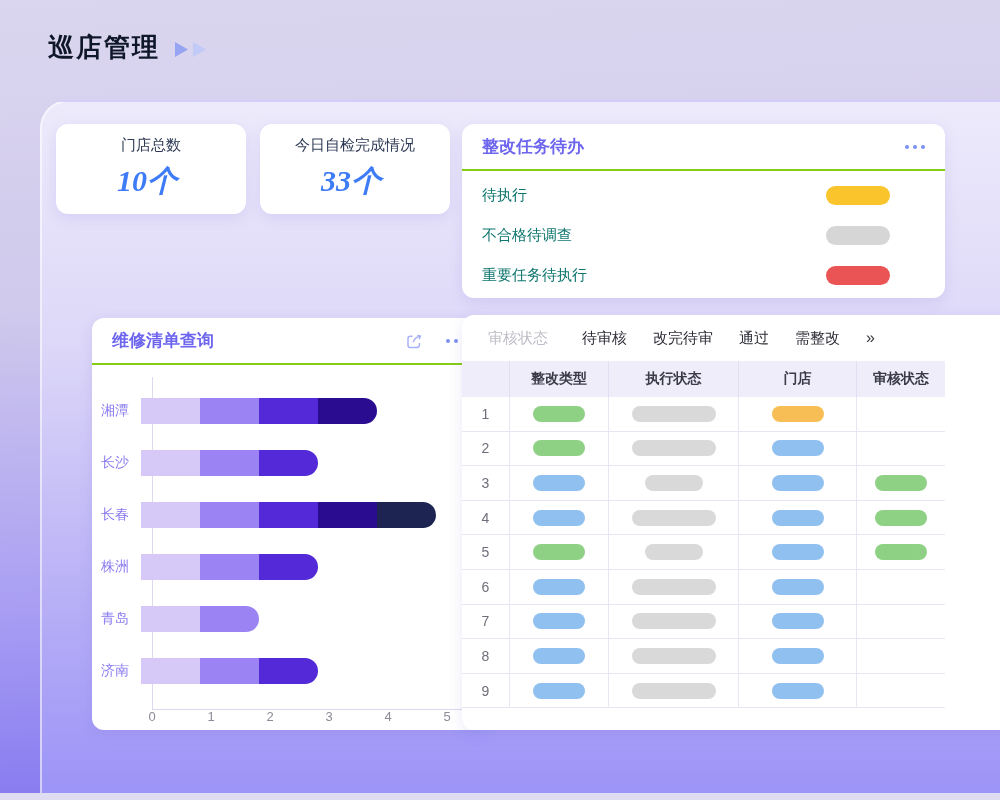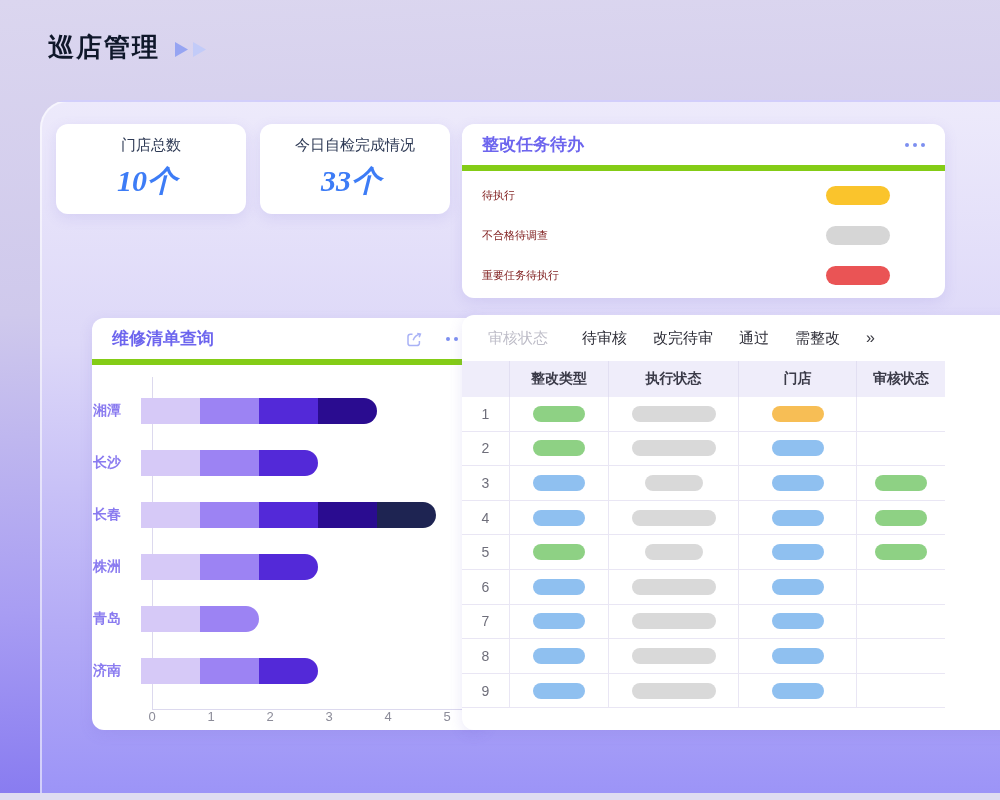--- a/index.html
+++ b/index.html
@@ -28,47 +28,47 @@
 
   .time-card { left:56px; top:228px; width:394px; height:78px; padding:12px 16px 0 16px; }
   .time-label { font-size:15px; color:#46465A; }
   .time-input-wrap { position:relative; margin-top:8px; }
   .time-input { width:362px; height:30px; background:#EDEAF9; border:none; border-radius:6px;
     padding:0 34px 0 12px; font-size:13px; color:#3A3A4C; font-family:inherit; outline:none; }
   .time-input::placeholder { color:#9E9CAE; }
   .calendar-icon { position:absolute; right:8px; top:6px; width:18px; height:18px; cursor:pointer; }
 
   .card-header { height:47px; display:flex; align-items:center; justify-content:space-between;
-    padding:0 20px; border-bottom:6px solid #84cc16; }
+    padding:0 20px; border-bottom:2px solid #84cc16; }
   .card-title { font-size:17px; font-weight:bold; color:#6D65EE; }
   .header-icons { display:flex; align-items:center; gap:22px; }
   .ellipsis { display:flex; gap:4px; cursor:pointer; }
   .ellipsis i { width:4px; height:4px; border-radius:50%; background:#7D8FF0; }
   .share-btn { cursor:pointer; display:flex; }
 
   
   .repair-card { left:56px; top:318px; width:394px; height:412px;margin-left:36px; }
   .chart { position:relative; margin-top:20px; height:330px; }
   .chart-rows { position:relative; }
   .chart-row { height:52px; display:flex; align-items:center; }
-  .chart-cat-label { width:49px; text-align:right; padding-right:20px; font-size:14px; color:#8A7BF0; flex:0 0 49px;font-weight:bold; }
+  .chart-cat-label { width:49px; text-align:right; padding-right:12px; font-size:14px; color:#8A7BF0; flex:0 0 49px; }
   .chart-track { display:flex; height:26px; }
   .chart-seg { width:59px; height:26px; }
   .chart-seg.last { border-radius:0 13px 13px 0; }
   .chart-yaxis { position:absolute; left:60px; top:-8px; width:1px; height:332px; background:#DCD9EE; }
   .chart-baseline { position:absolute; left:60px; top:324px; width:320px; height:1px; background:#DCD9EE; }
   .chart-x-axis { position:relative; height:24px; margin-top:12px; }
   .chart-tick { position:absolute; transform:translateX(-50%); font-size:13px; color:#8C8C99; top:0; }
 
   
   .todo-card { left:462px; top:124px; width:483px; height:174px; }
   .todo-items { padding:4px 0; }
   .todo-item { height:40px; display:flex; align-items:center; justify-content:space-between;
     padding:0 55px 0 20px; }
-  .todo-label { font-size:11px; color:#7f1d1d; }
+  .todo-label { font-size:15px; color:#0f766e; }
   .todo-pill { width:64px; height:19px; border-radius:10px; }
 
   
   .table-card { left:462px; top:315px; width:571px; height:415px; overflow:hidden; }
   .tabs-row { height:46px; display:flex; align-items:center; padding:0 26px; gap:26px; }
   .filter-label { font-size:15px; color:#BEBDC8; margin-right:8px; }
   .tab { font-size:15px; color:#2E2E38; cursor:pointer; }
   .tabs-more { font-size:16px; color:#3A3A42; cursor:pointer; }
   .table-grid { display:grid; grid-template-columns:48px 99px 130px 118px 88px; }
   .tcell { height:34.6px; display:flex; align-items:center; justify-content:center;

